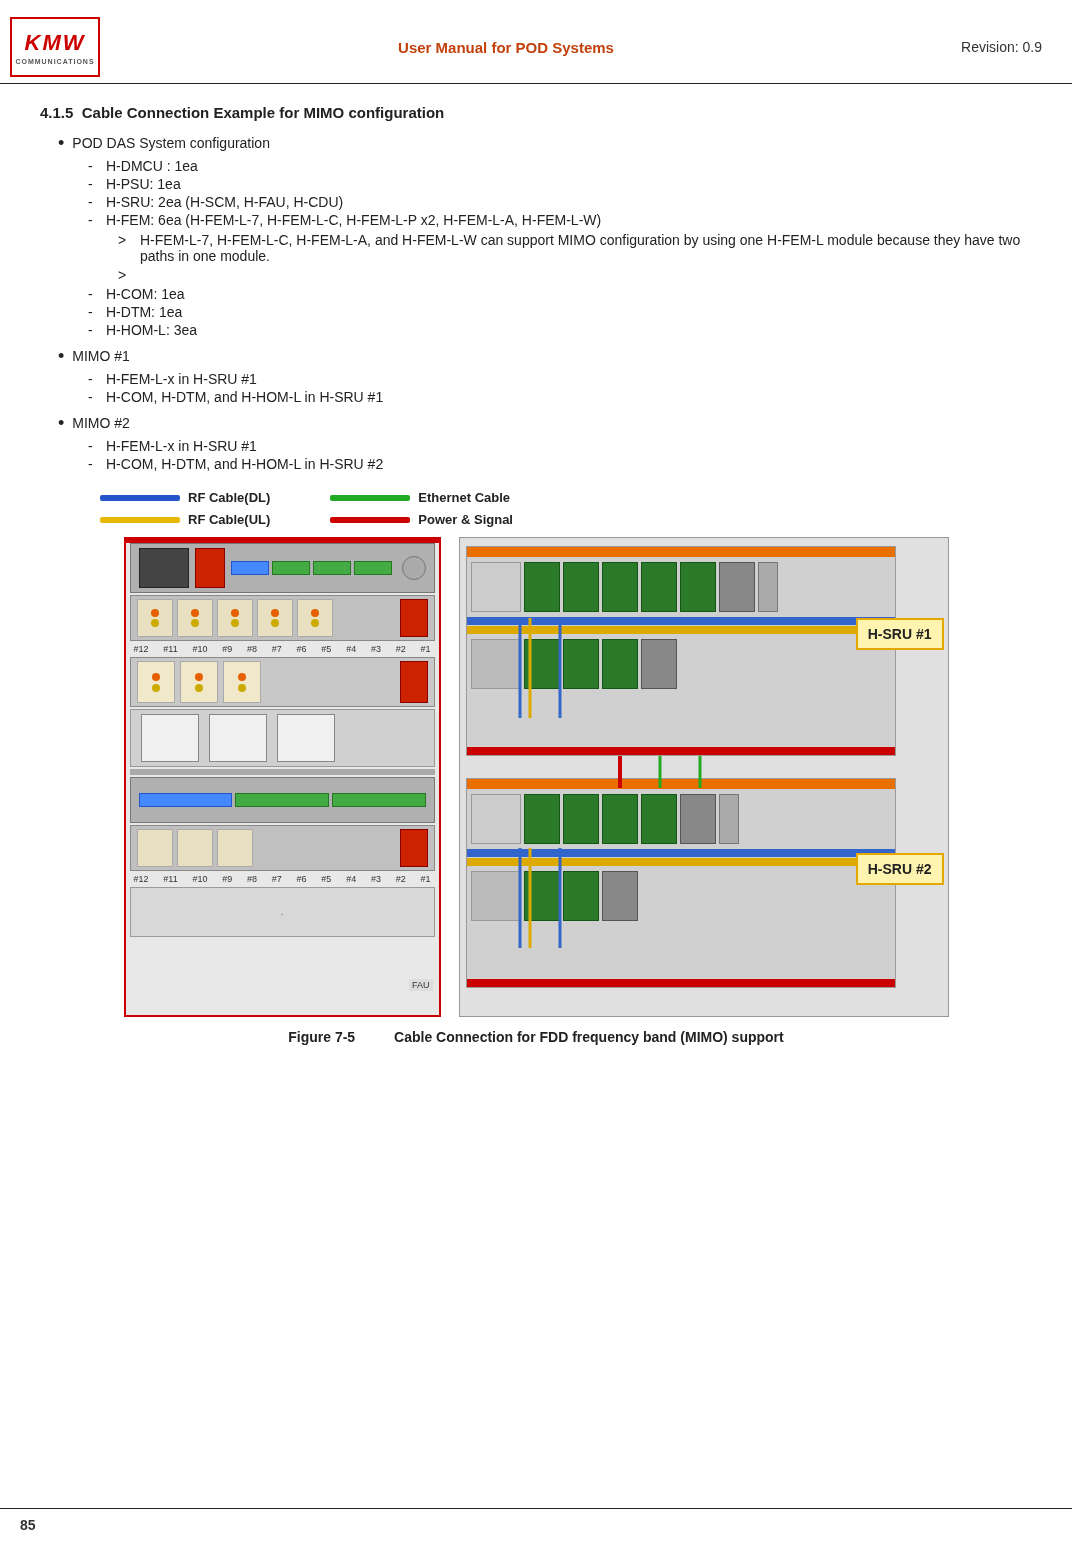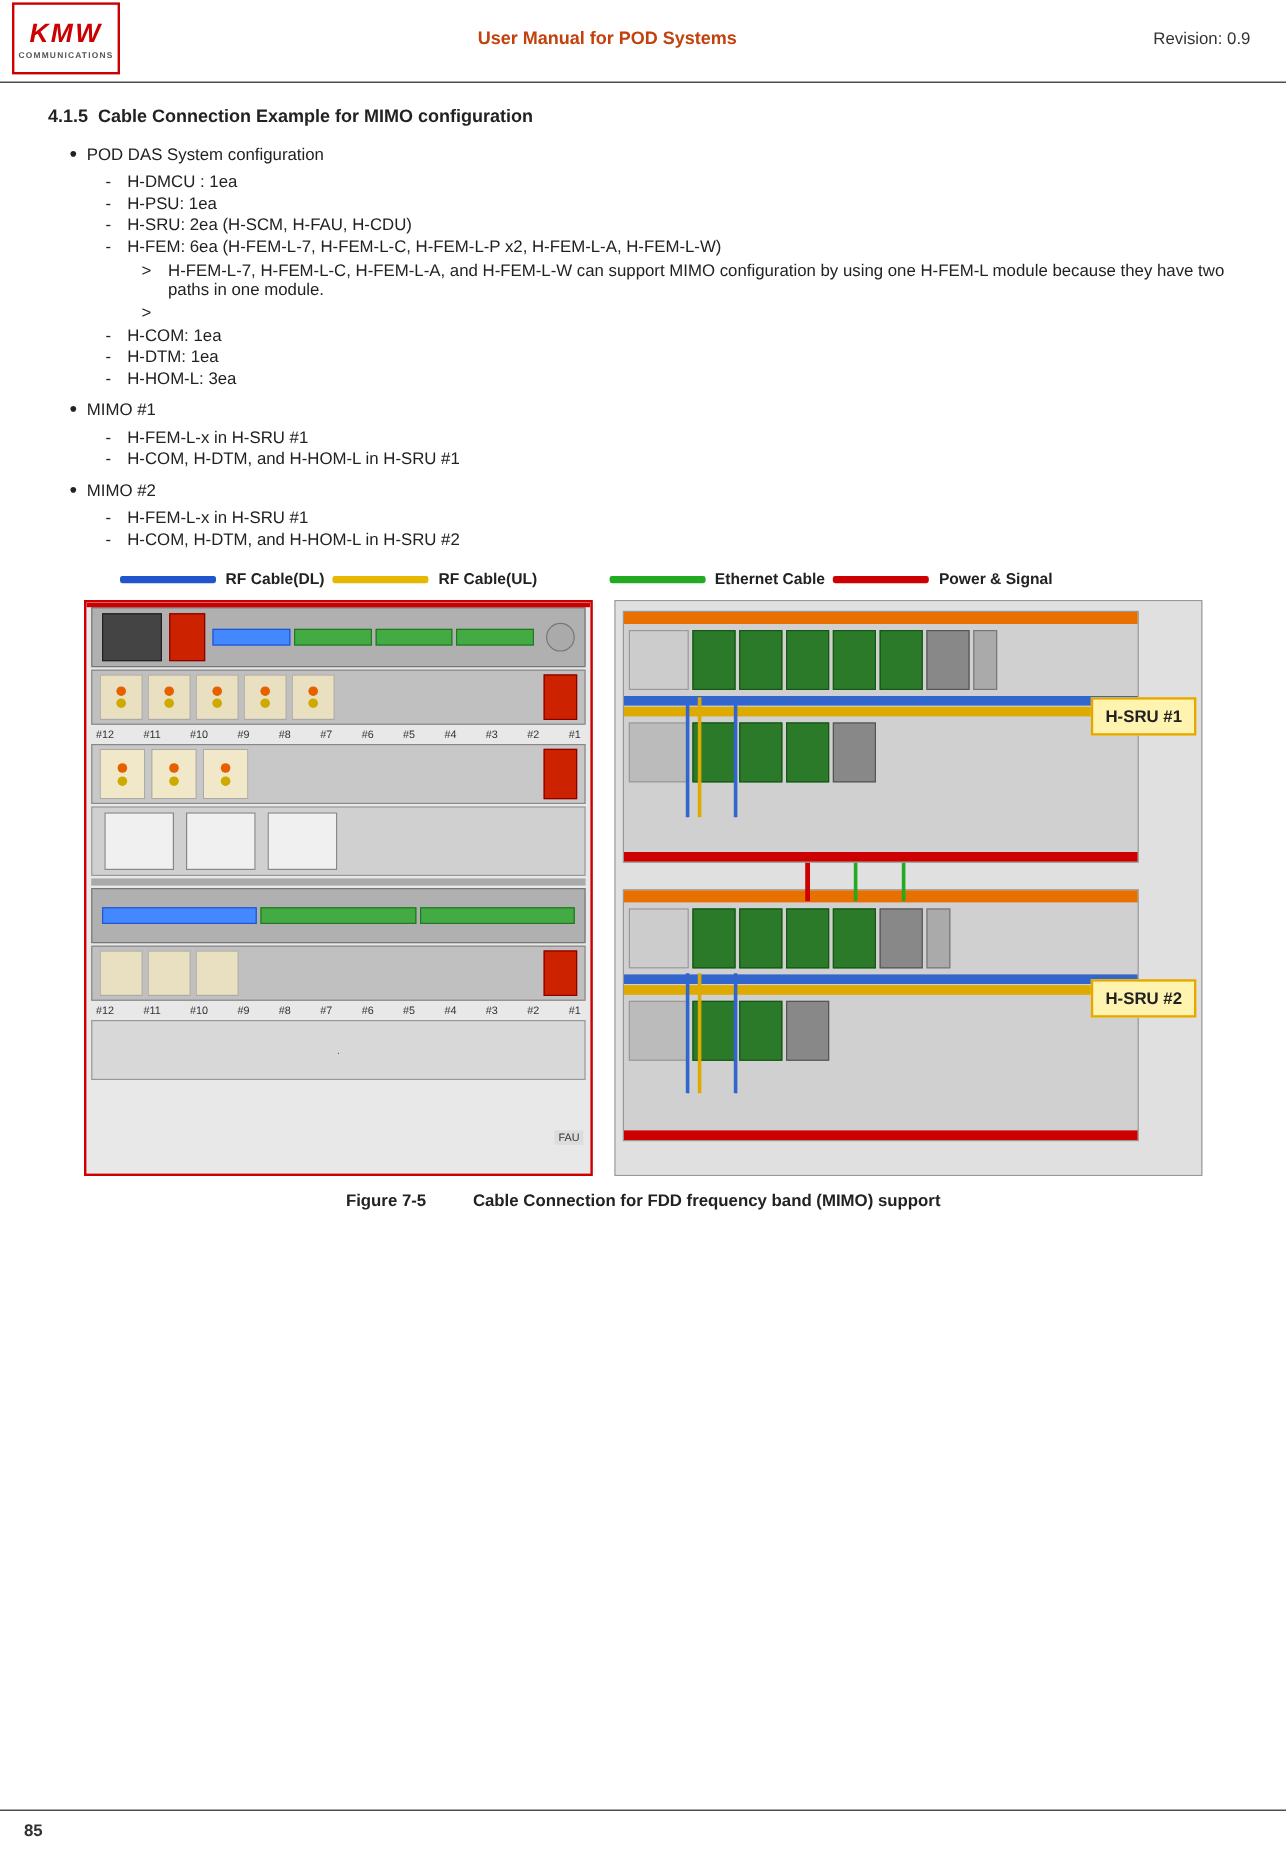--- a/index.html
+++ b/index.html
@@ -12,21 +12,21 @@
       color: #222;
       position: relative;
     }
 
     
     .header {
       display: flex;
       align-items: center;
       justify-content: space-between;
       border-bottom: 1.5px solid #222;
-      padding: 2px 30px 6px 10px;
+      padding: 17px 30px 6px 10px;
     }
     .logo-area {
       display: flex;
       flex-direction: column;
       align-items: center;
     }
     .logo-box {
       width: 90px;
       height: 60px;
       border: 2px solid #c00;
@@ -129,21 +129,21 @@
 
     
     .legend-area {
       display: flex;
       align-items: flex-start;
       margin: 18px 0 10px 60px;
       gap: 60px;
     }
     .legend-col {
       display: flex;
-      flex-direction: row;
+      flex-direction: column;
       gap: 7px;
     }
     .legend-row {
       display: flex;
       align-items: center;
       gap: 8px;
       font-size: 13px;
       font-weight: bold;
     }
     .legend-line {
@@ -160,21 +160,21 @@
     .diagram-area {
       display: flex;
       align-items: flex-start;
       margin: 8px 0 10px 0;
       gap: 18px;
       justify-content: center;
     }
 
     
     .left-rack {
-      width: 424px;
+      width: 317px;
       height: 480px;
       border: 2px solid #c00;
       background: #e8e8e8;
       position: relative;
       overflow: hidden;
     }
 
     
     .right-diagram {
       width: 490px;

